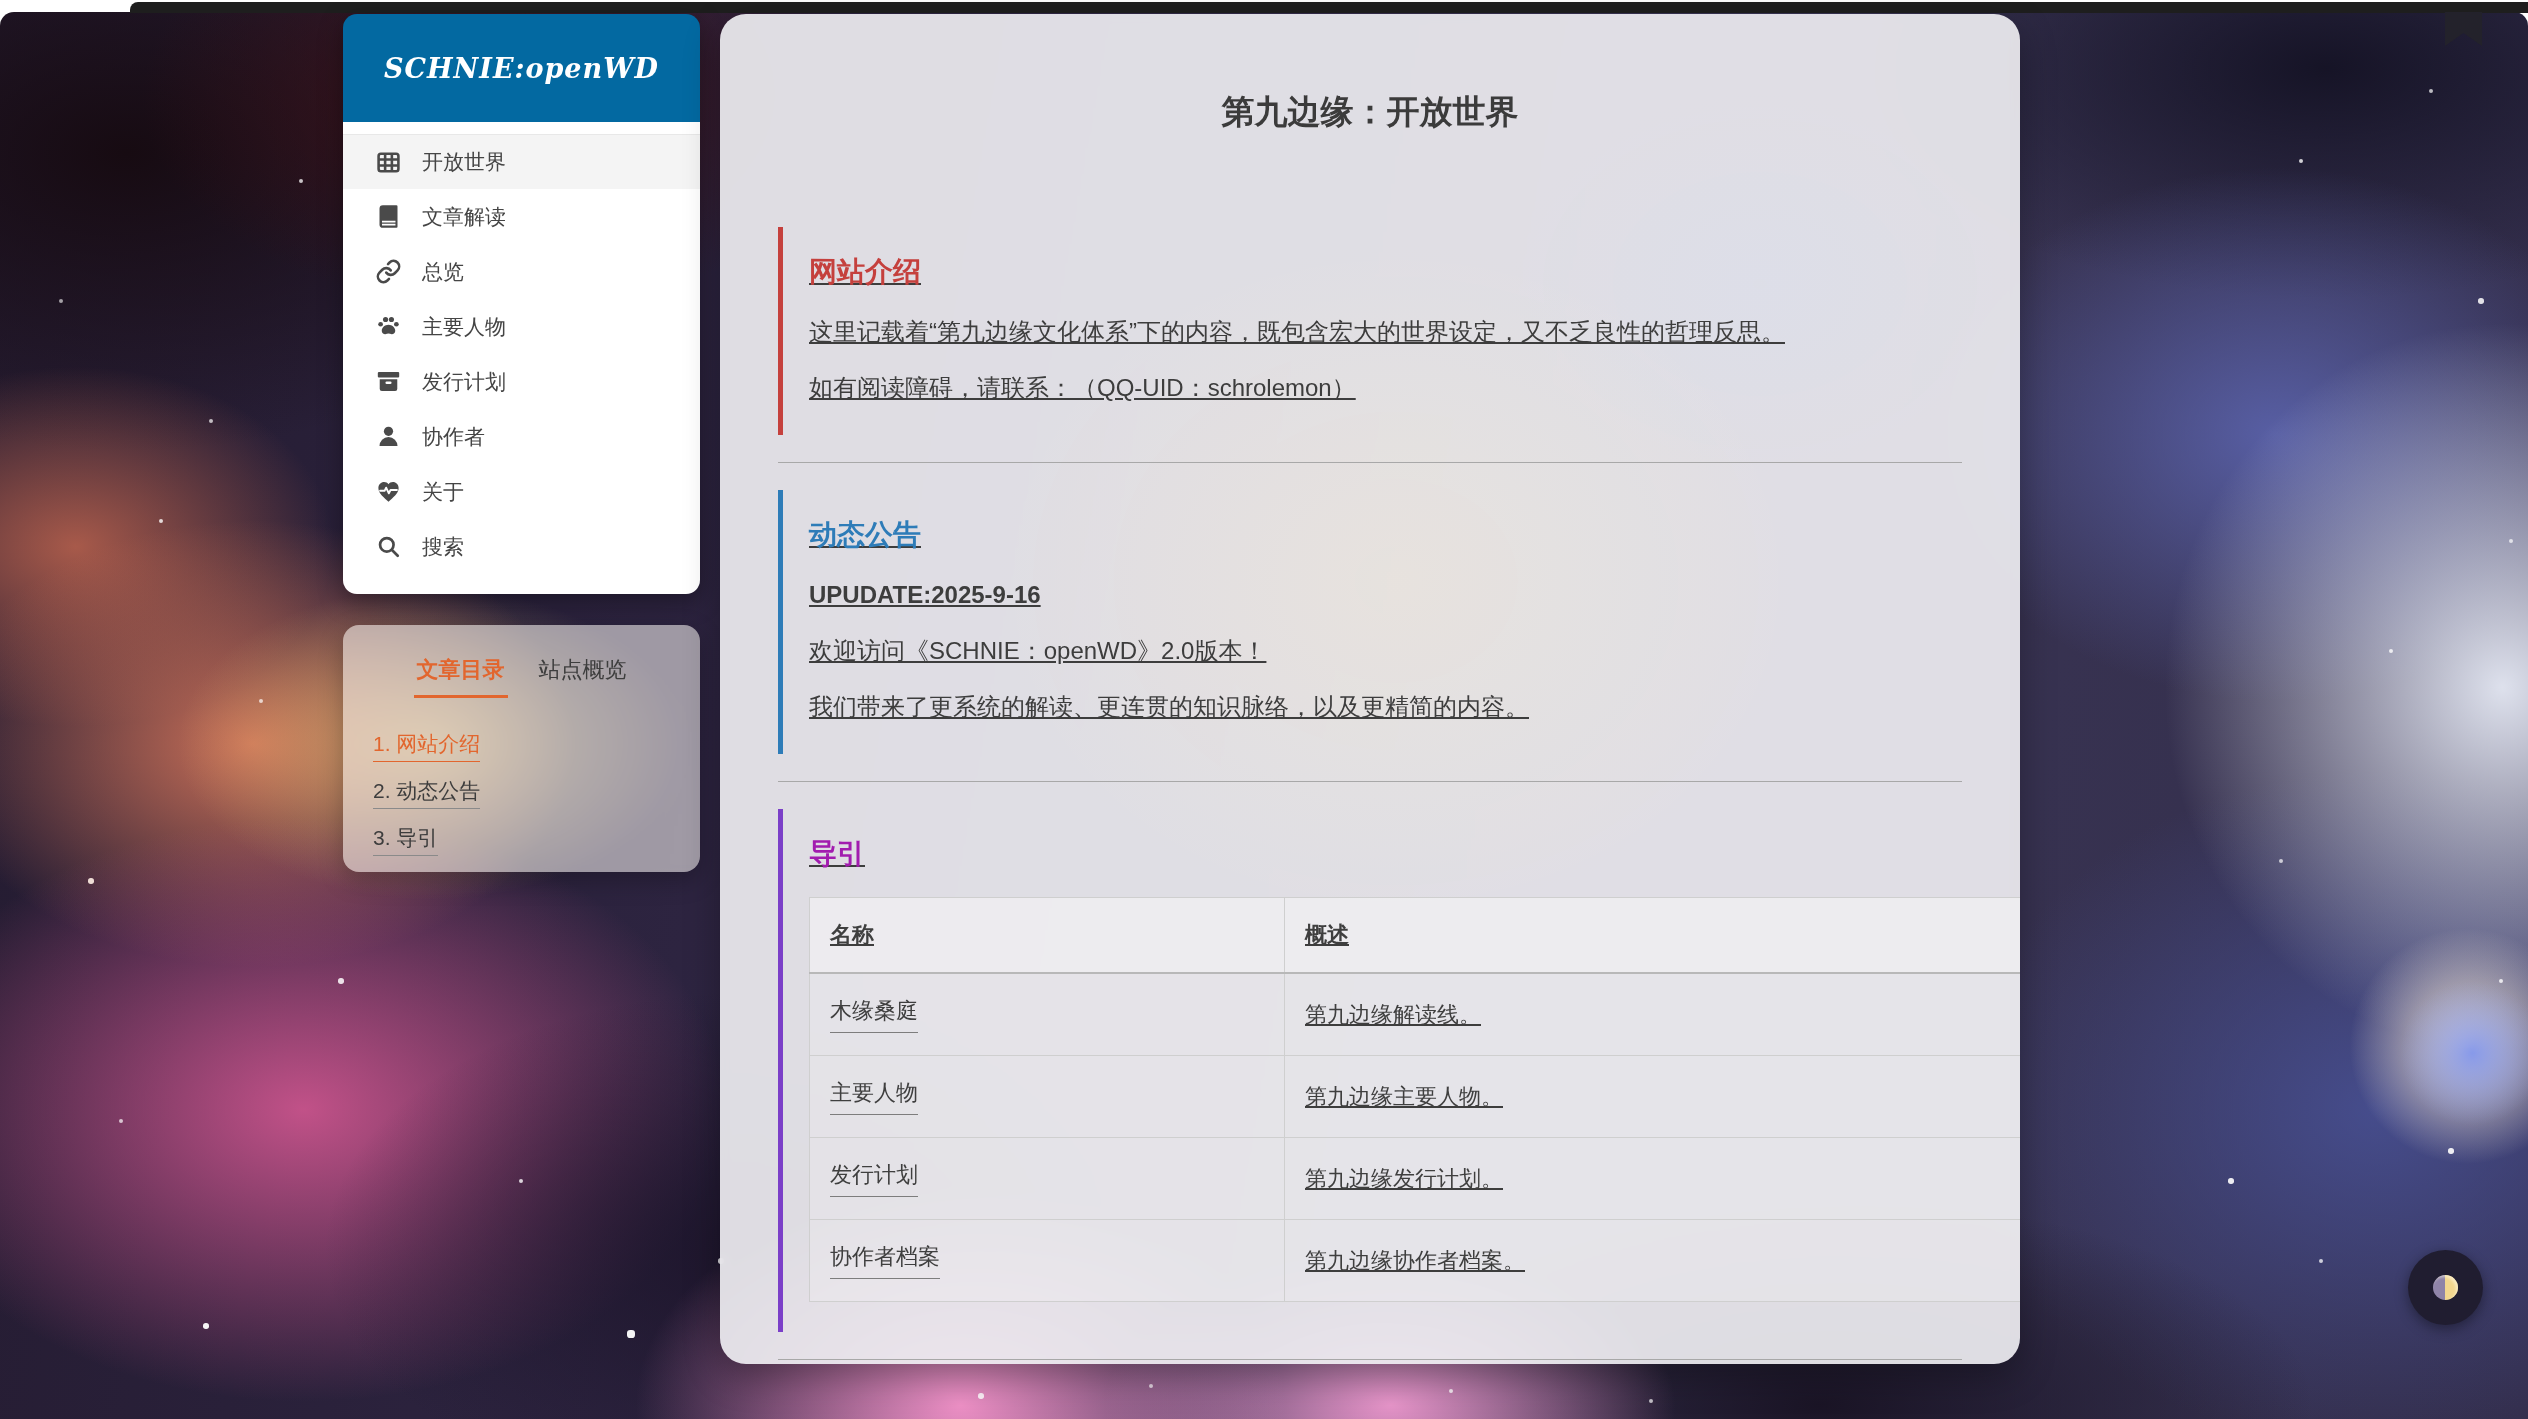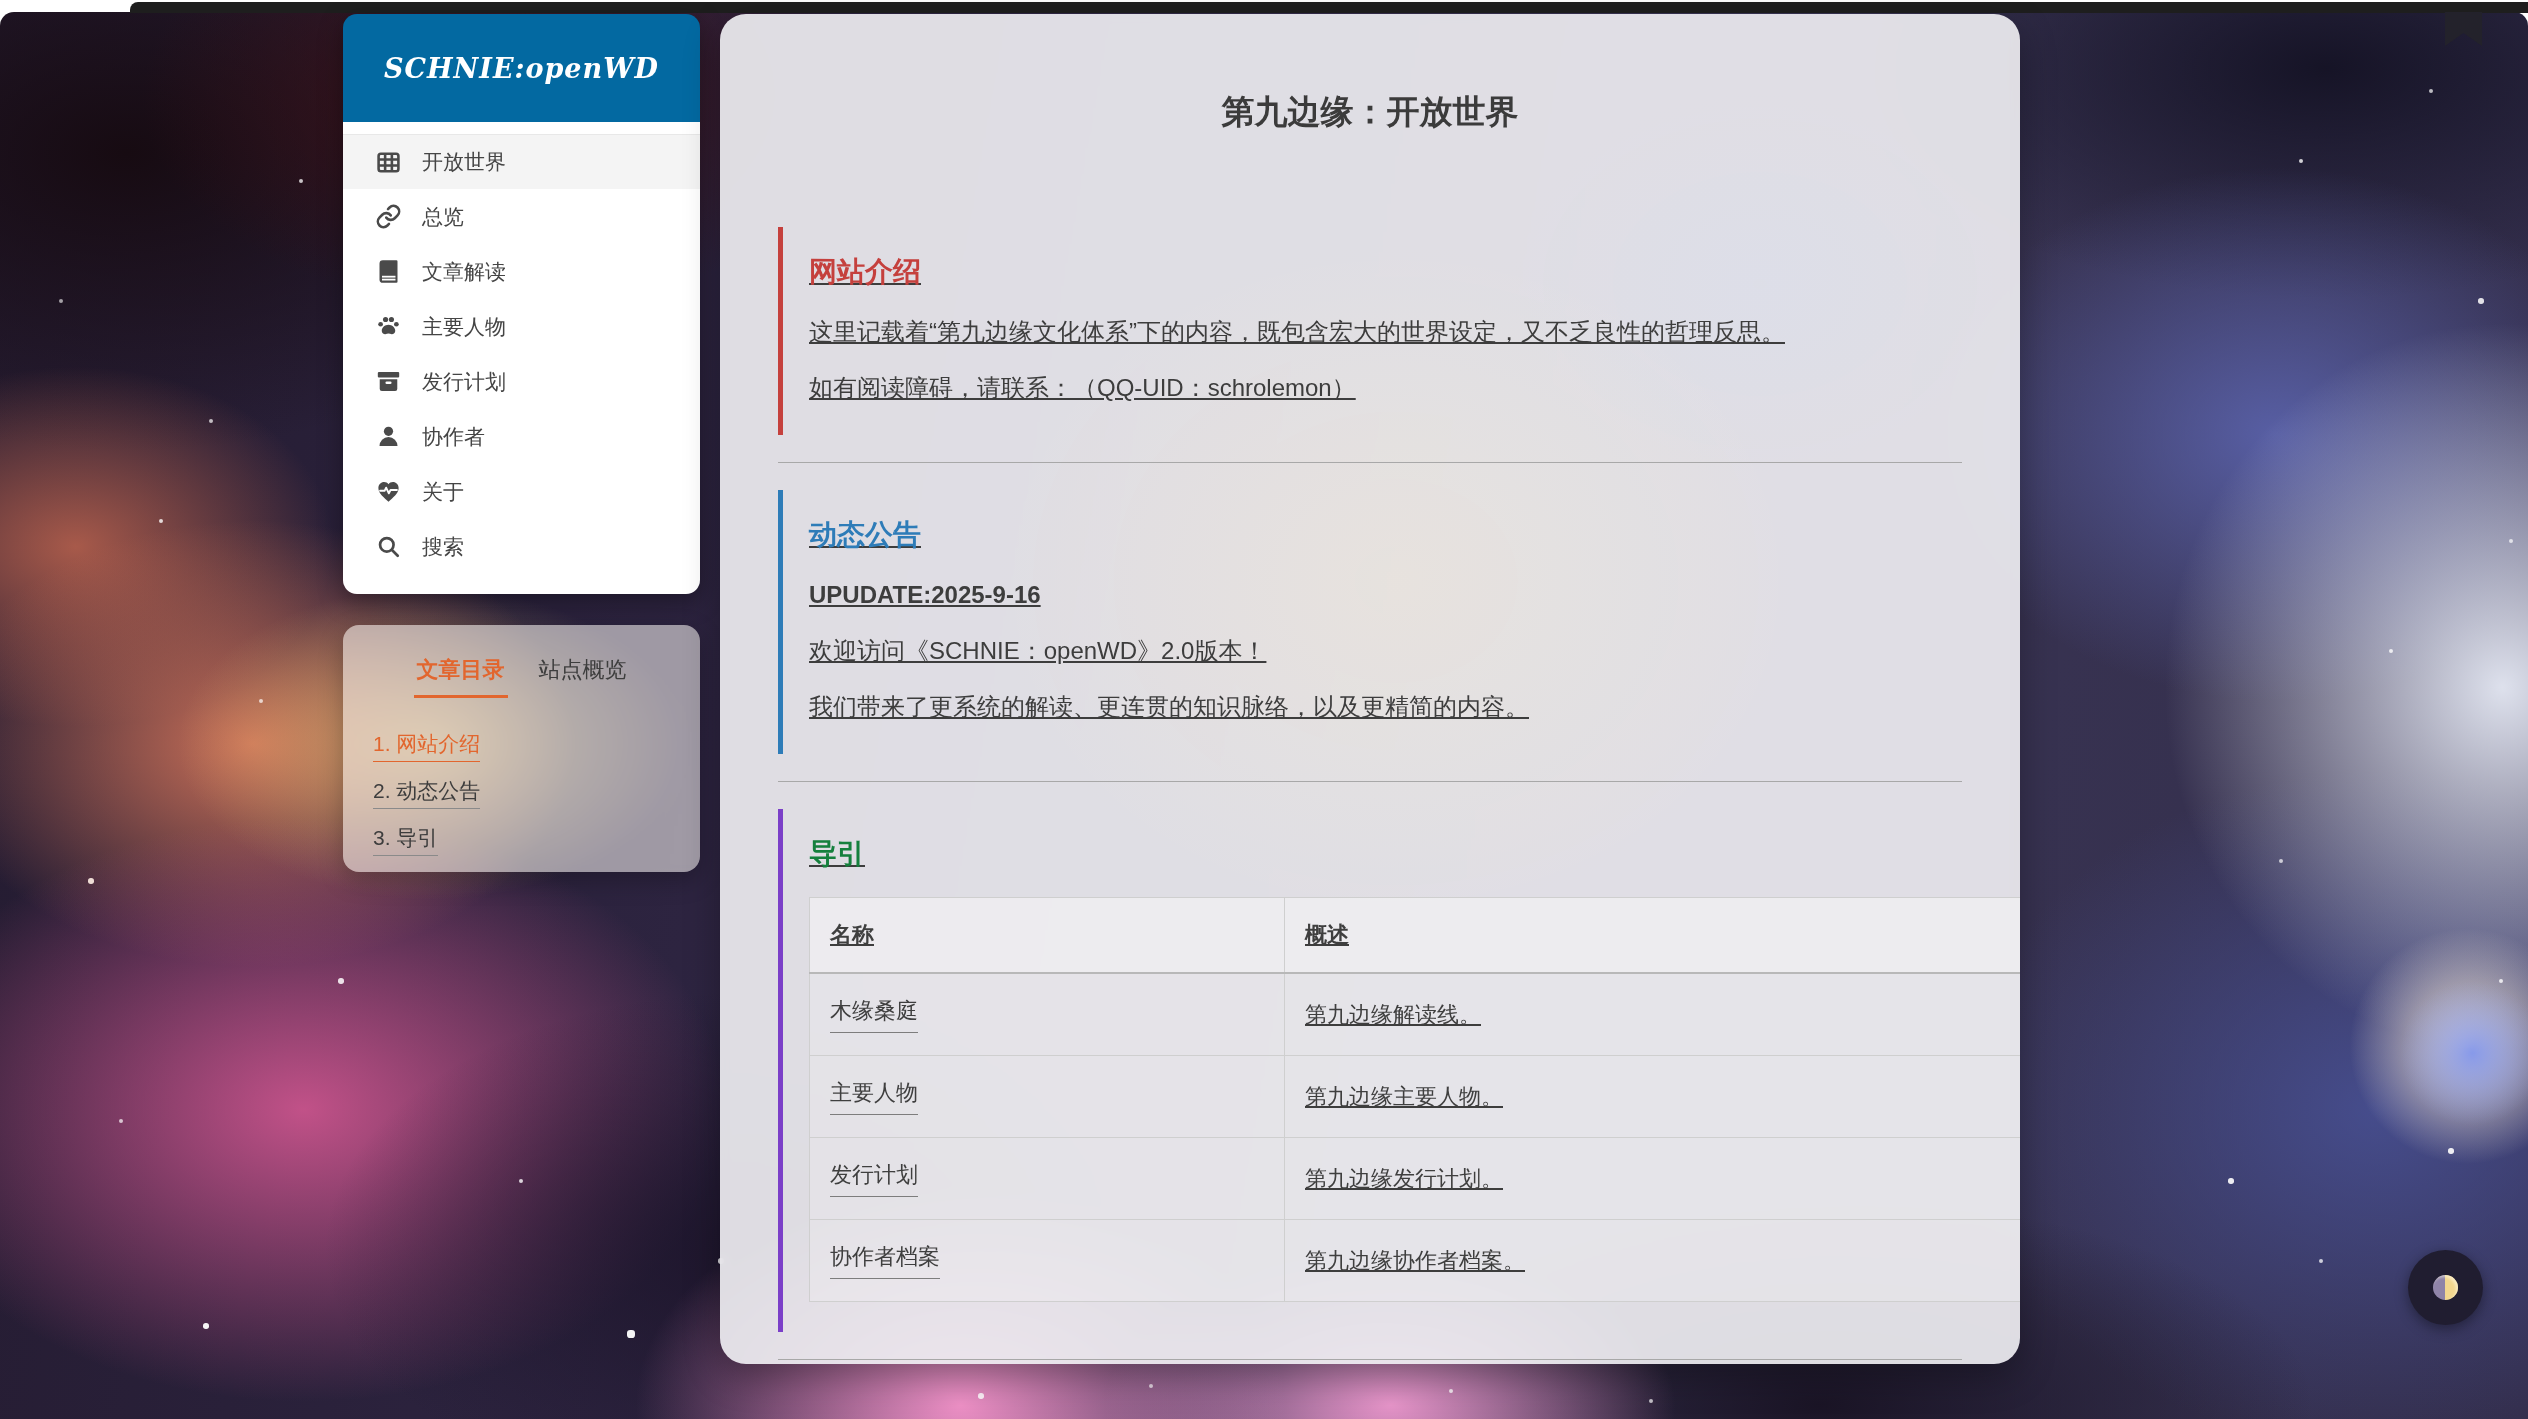--- a/index.html
+++ b/index.html
@@ -84,21 +84,21 @@
     background:radial-gradient(620px 520px at 52% 42%, rgba(250,238,205,0.28) 0%, rgba(250,238,205,0) 65%),
                radial-gradient(420px 320px at 80% 20%, rgba(210,220,245,0.2) 0%, rgba(210,220,245,0) 60%); }
   .page-title { text-align:center; font-size:33px; font-weight:600; color:#3b3b3b; margin-top:76px; position:relative; }
   .section { border-left:5px solid #0ea5e9; padding:26px 0 30px 26px; position:relative;text-decoration:underline; }
   .sec-intro { margin-top:92px; border-color:#c5403d; }
   .sec-news  { margin-top:12px; border-color:#2e7cb8; }
   .sec-guide { margin-top:12px; border-color:#7b3fc8; }
   .section h2 { font-size:28px; font-weight:700; margin-bottom:24px; }
   .sec-intro h2 { color:#c5403d; }
   .sec-news h2 { color:#2e7cb8; }
-  .sec-guide h2 { color:#15803d; }
+  .sec-guide h2 { color:#a21caf; }
   .section p { font-size:24px; line-height:34px; color:#3d3d3d; margin-bottom:22px; }
   .section p:last-child { margin-bottom:0; }
   .update-line { font-weight:700; }
   .divider { border:none; border-top:1px solid #a8a8a8; margin:27px 0; position:relative; }
 
   
   .guide-table { border-collapse:collapse; width:1287px; table-layout:fixed; background:rgba(255,255,255,0.18); }
   .guide-table col.c1 { width:475px; }
   .guide-table th, .guide-table td { border:1px solid #cfcfcf; text-align:left; padding:22px 20px; font-size:22px; color:#3f3f3f; }
   .guide-table th { font-weight:700; border-bottom:2px solid #b8b8b8; background:rgba(255,255,255,0.3); }
@@ -132,36 +132,36 @@
             <line x1="3.2" y1="9.4" x2="20.8" y2="9.4"></line>
             <line x1="3.2" y1="14.6" x2="20.8" y2="14.6"></line>
             <line x1="9" y1="4.2" x2="9" y2="19.8"></line>
             <line x1="15" y1="4.2" x2="15" y2="19.8"></line>
           </svg>
       </span>
       <span>开放世界</span>
     </div>
     <div class="nav-item">
       <span class="nicon">
-        <svg viewBox="0 0 24 24" fill="none" stroke="currentColor" stroke-width="2.3" stroke-linecap="round">
-            <path d="M10 13a5 5 0 0 0 7.54.54l2.5-2.5a5 5 0 0 0-7.07-7.07l-1.4 1.4"></path>
-            <path d="M14 11a5 5 0 0 0-7.54-.54l-2.5 2.5a5 5 0 0 0 7.07 7.07l1.4-1.4"></path>
-          </svg>
-      </span>
-      <span>总览</span>
-    </div>
-    <div class="nav-item">
-      <span class="nicon">
         <svg viewBox="0 0 24 24">
             <path fill="currentColor" d="M7 2h12a1 1 0 0 1 1 1v18a1 1 0 0 1-1 1H7a3 3 0 0 1-3-3V5a3 3 0 0 1 3-3z"></path>
             <path d="M6.2 16.6h12" stroke="#fff" stroke-width="1.6"></path>
             <path d="M6.2 19.2h12" stroke="#fff" stroke-width="1.6"></path>
           </svg>
       </span>
       <span>文章解读</span>
+    </div>
+    <div class="nav-item">
+      <span class="nicon">
+        <svg viewBox="0 0 24 24" fill="none" stroke="currentColor" stroke-width="2.3" stroke-linecap="round">
+            <path d="M10 13a5 5 0 0 0 7.54.54l2.5-2.5a5 5 0 0 0-7.07-7.07l-1.4 1.4"></path>
+            <path d="M14 11a5 5 0 0 0-7.54-.54l-2.5 2.5a5 5 0 0 0 7.07 7.07l1.4-1.4"></path>
+          </svg>
+      </span>
+      <span>总览</span>
     </div>
     <div class="nav-item">
       <span class="nicon">
         <svg viewBox="0 0 24 24" fill="currentColor">
             <circle cx="5" cy="10" r="2.1"></circle>
             <circle cx="9.4" cy="5.8" r="2.3"></circle>
             <circle cx="14.6" cy="5.8" r="2.3"></circle>
             <circle cx="19" cy="10" r="2.1"></circle>
             <path d="M12 10.5c3.2 0 6 2.6 6 5.3 0 1.8-1.4 3-3.1 3-1.1 0-2-.5-2.9-.5s-1.8.5-2.9.5c-1.7 0-3.1-1.2-3.1-3 0-2.7 2.8-5.3 6-5.3z"></path>
           </svg>

